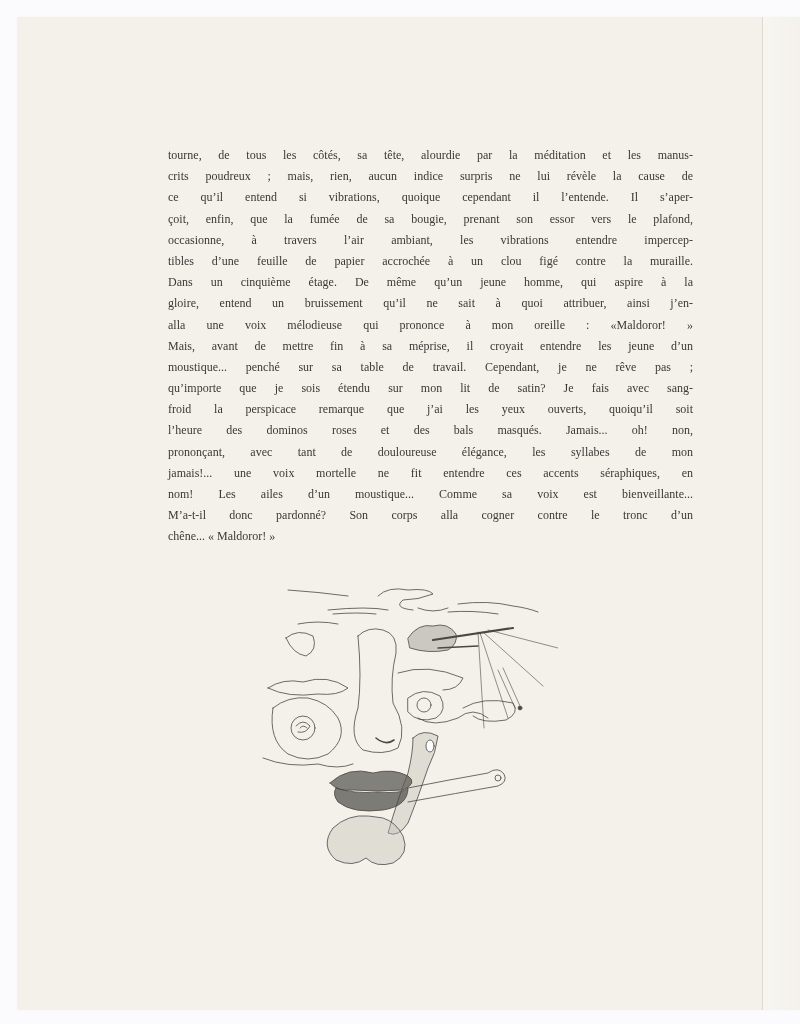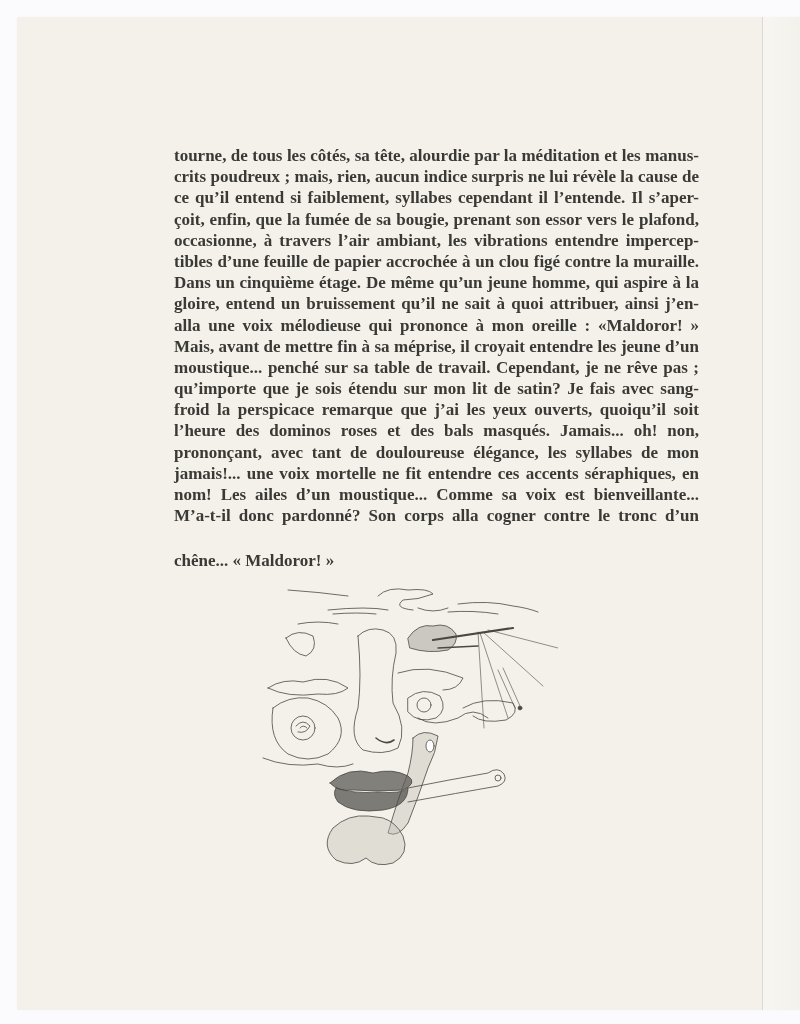--- a/index.html
+++ b/index.html
@@ -16,49 +16,48 @@
     }
     .fold {
       position: absolute; left: 745px; top: 0; width: 1px; height: 100%;
       background: rgba(200,196,185,0.55);
     }
     .fold-shade {
       position: absolute; left: 746px; top: 0; width: 40px; height: 100%;
       background: linear-gradient(to right, rgba(255,255,255,0.35), rgba(255,255,255,0));
     }
     .text-block {
-      position: absolute; left: 174px; top: 145px; width: 525px;
+      position: absolute; left: 168px; top: 145px; width: 525px;
       color: #3a3935;
-      font-size: 17px;
+      font-size: 12px;
       line-height: 21.2px;
-      font-weight: bold;
     }
     .line {
       display: block; white-space: nowrap;
       text-align: justify; text-align-last: justify;
       height: 21.2px;
     }
-    .line.last { text-align-last: left; margin-top: 24px; }
+    .line.last { text-align-last: left; }
     .illustration {
       position: absolute; left: 258px; top: 578px; width: 300px; height: 290px;
     }
     .illustration svg { width: 100%; height: 100%; display: block; }
   </style>
 </head>
 <body>
 
 <div class="sheet">
   <div class="fold"></div>
   <div class="fold-shade"></div>
 </div>
 
 <div class="text-block">
   <span class="line">tourne, de tous les côtés, sa tête, alourdie par la méditation et les manus-</span>
   <span class="line">crits poudreux ; mais, rien, aucun indice surpris ne lui révèle la cause de</span>
-  <span class="line">ce qu’il entend si faiblement, syllabes cependant il l’entende. Il s’aper-</span>
+  <span class="line">ce qu’il entend si vibrations, quoique cependant il l’entende. Il s’aper-</span>
   <span class="line">çoit, enfin, que la fumée de sa bougie, prenant son essor vers le plafond,</span>
   <span class="line">occasionne, à travers l’air ambiant, les vibrations entendre impercep-</span>
   <span class="line">tibles d’une feuille de papier accrochée à un clou figé contre la muraille.</span>
   <span class="line">Dans un cinquième étage. De même qu’un jeune homme, qui aspire à la</span>
   <span class="line">gloire, entend un bruissement qu’il ne sait à quoi attribuer, ainsi j’en-</span>
   <span class="line">alla une voix mélodieuse qui prononce à mon oreille : «Maldoror! »</span>
   <span class="line">Mais, avant de mettre fin à sa méprise, il croyait entendre les jeune d’un</span>
   <span class="line">moustique... penché sur sa table de travail. Cependant, je ne rêve pas ;</span>
   <span class="line">qu’importe que je sois étendu sur mon lit de satin? Je fais avec sang-</span>
   <span class="line">froid la perspicace remarque que j’ai les yeux ouverts, quoiqu’il soit</span>

